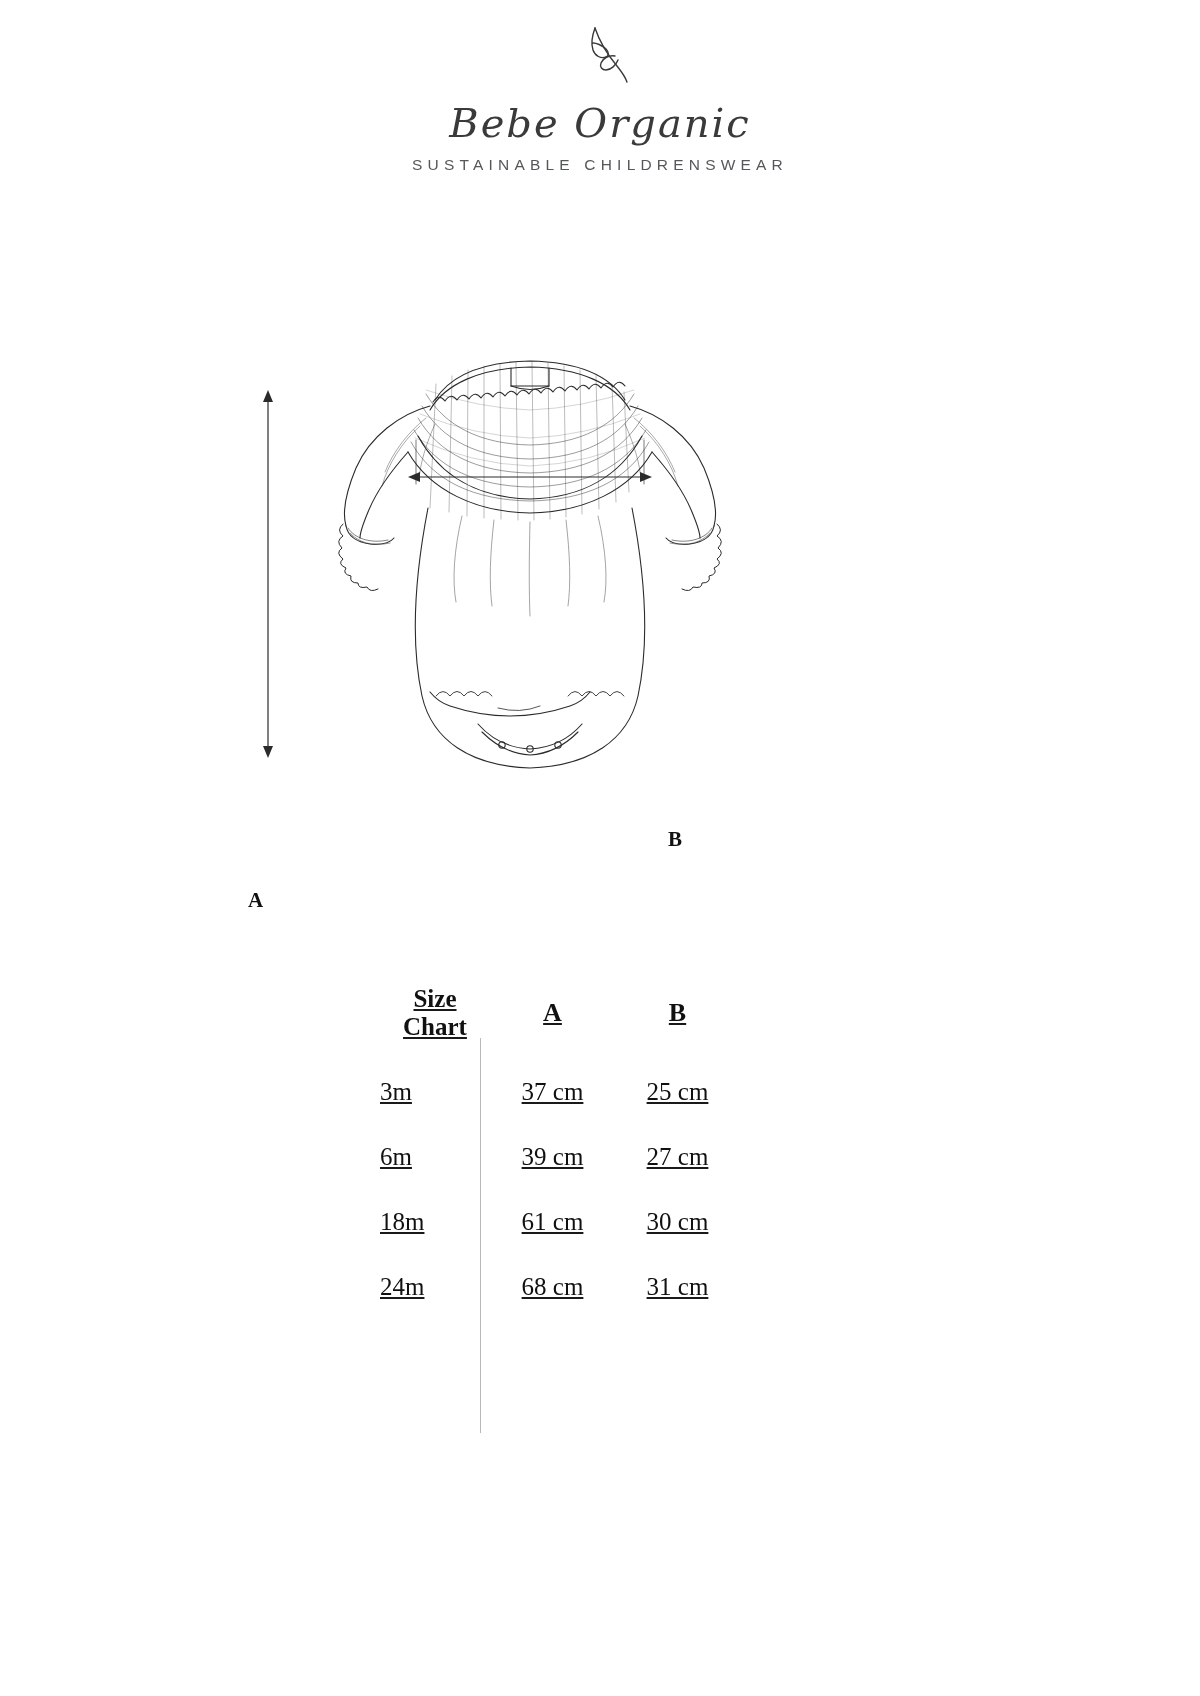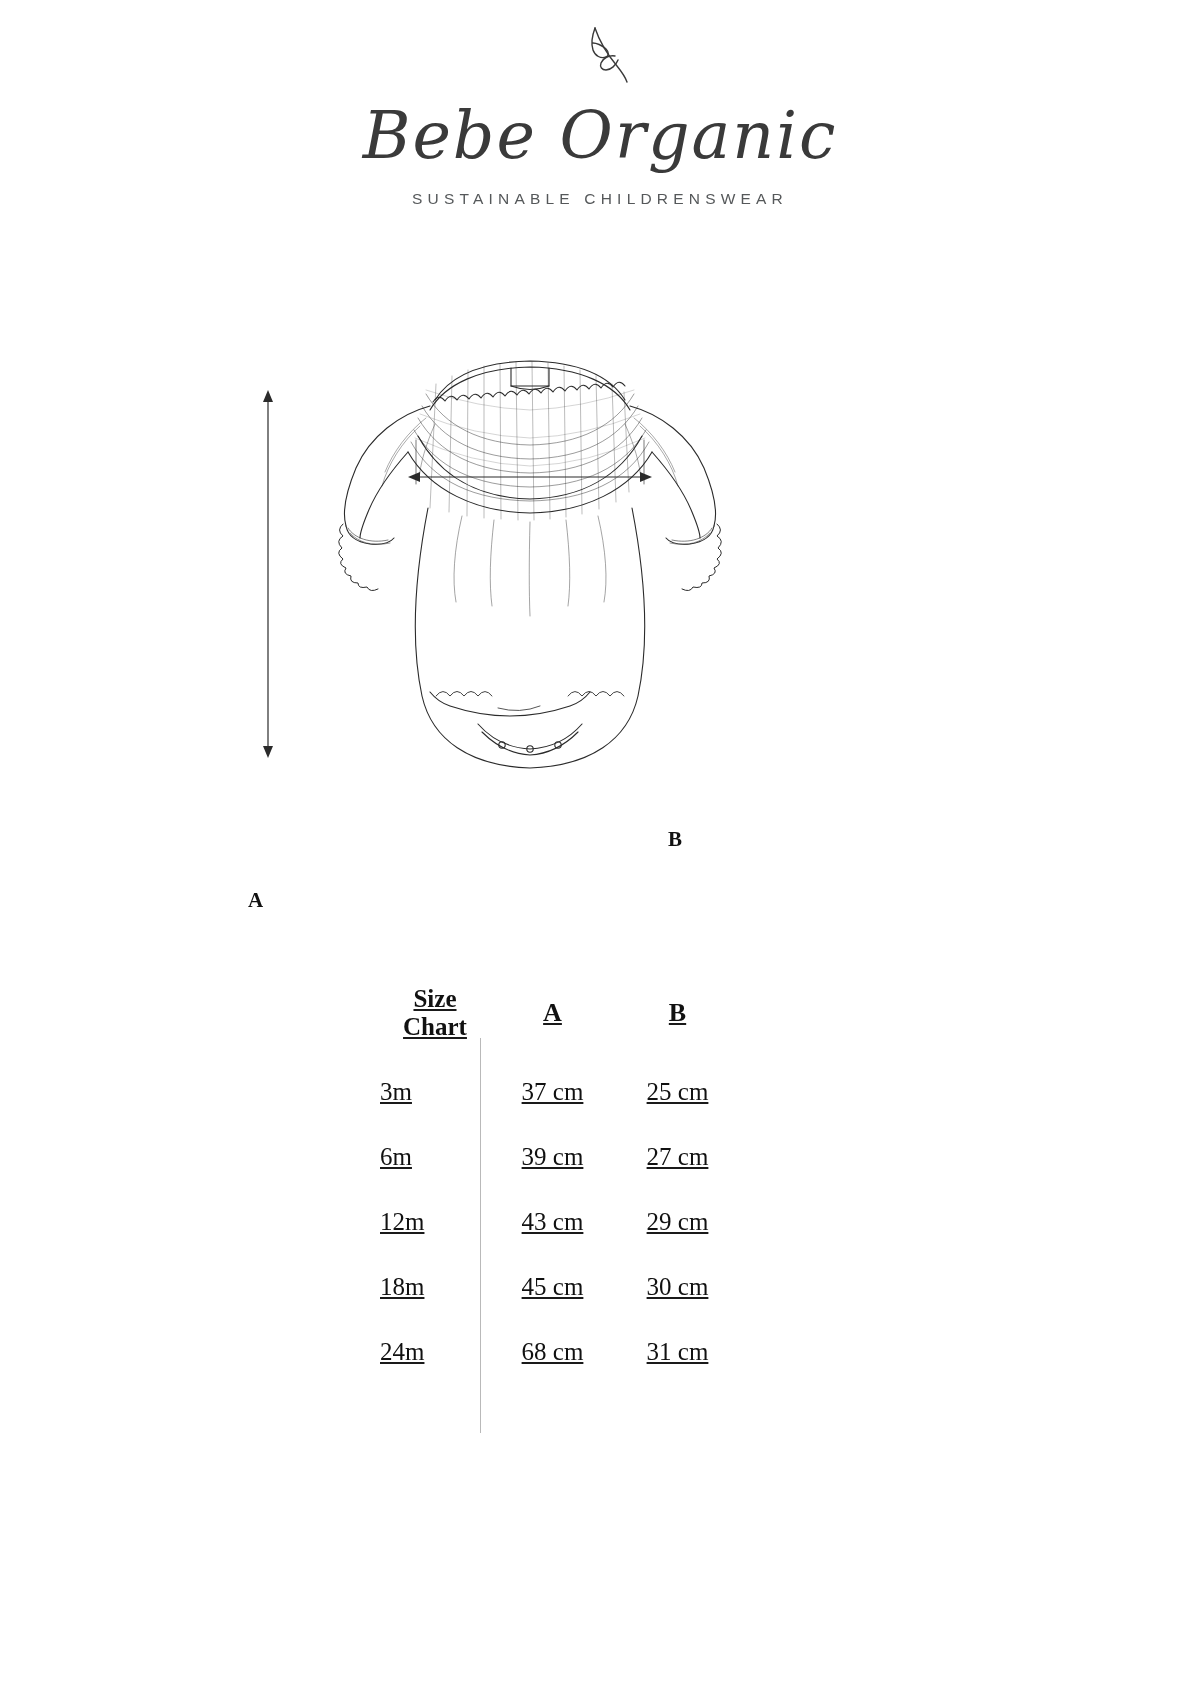--- a/index.html
+++ b/index.html
@@ -27,27 +27,27 @@
   .brand-mark {
     width: 70px;
     height: 62px;
     margin: 0 auto 14px auto;
     display: block;
   }
   .brand-name {
     font-family: "DejaVu Serif", serif;
     font-style: italic;
     font-weight: 400;
-    font-size: 65px;
+    font-size: 40px;
     letter-spacing: 2px;
     color: #3a3a3a;
     line-height: 1.05;
   }
   .brand-tagline {
-    margin-top: 20px;
+    margin-top: 12px;
     font-family: "Liberation Sans", sans-serif;
     font-size: 15.5px;
     letter-spacing: 5.2px;
     color: #55585a;
     font-weight: 400;
   }
 
   
   .drawing-area {
     position: absolute;
@@ -282,27 +282,22 @@
         <td class="size-cell">3m</td>
         <td class="val-cell">37 cm</td>
         <td class="val-cell">25 cm</td>
       </tr>
       <tr>
         <td class="size-cell">6m</td>
         <td class="val-cell">39 cm</td>
         <td class="val-cell">27 cm</td>
       </tr>
       <tr>
-        <td class="size-cell">12m</td>
-        <td class="val-cell">43 cm</td>
-        <td class="val-cell">29 cm</td>
-      </tr>
-      <tr>
         <td class="size-cell">18m</td>
-        <td class="val-cell">45 cm</td>
+        <td class="val-cell">61 cm</td>
         <td class="val-cell">30 cm</td>
       </tr>
       <tr>
         <td class="size-cell">24m</td>
         <td class="val-cell">68 cm</td>
         <td class="val-cell">31 cm</td>
       </tr>
     </tbody>
   </table>
 </section>

